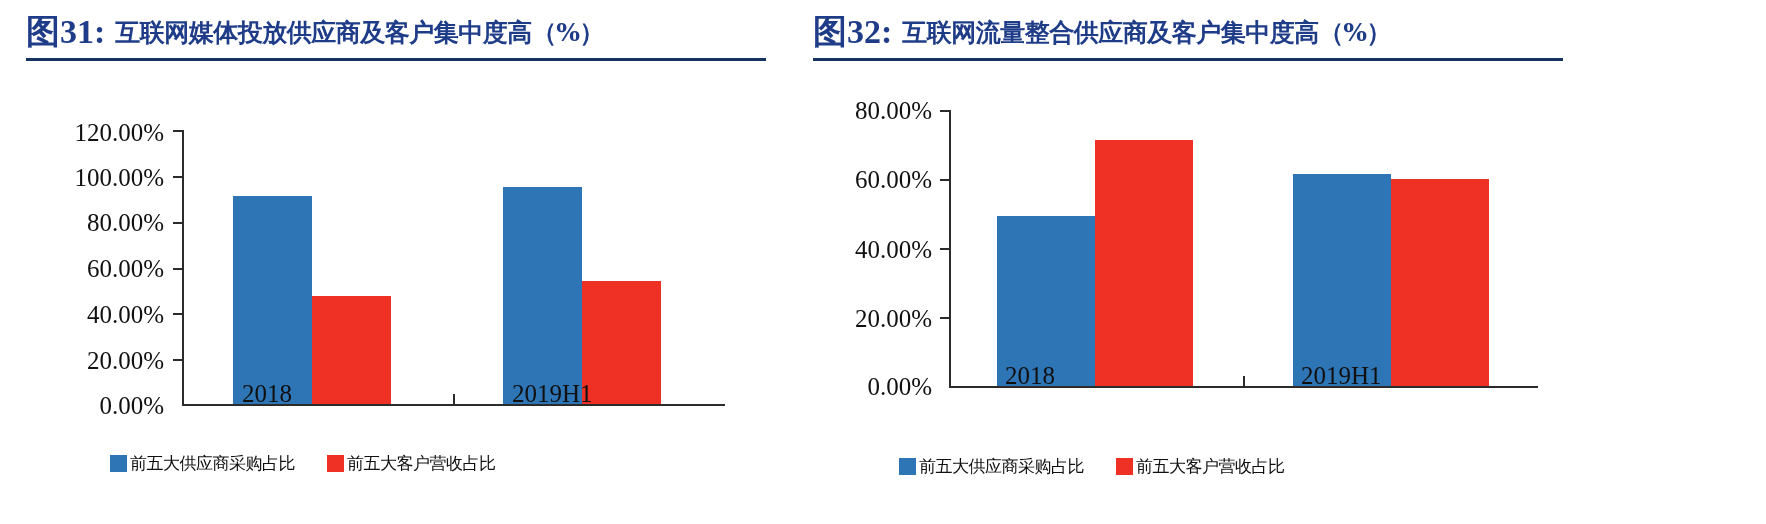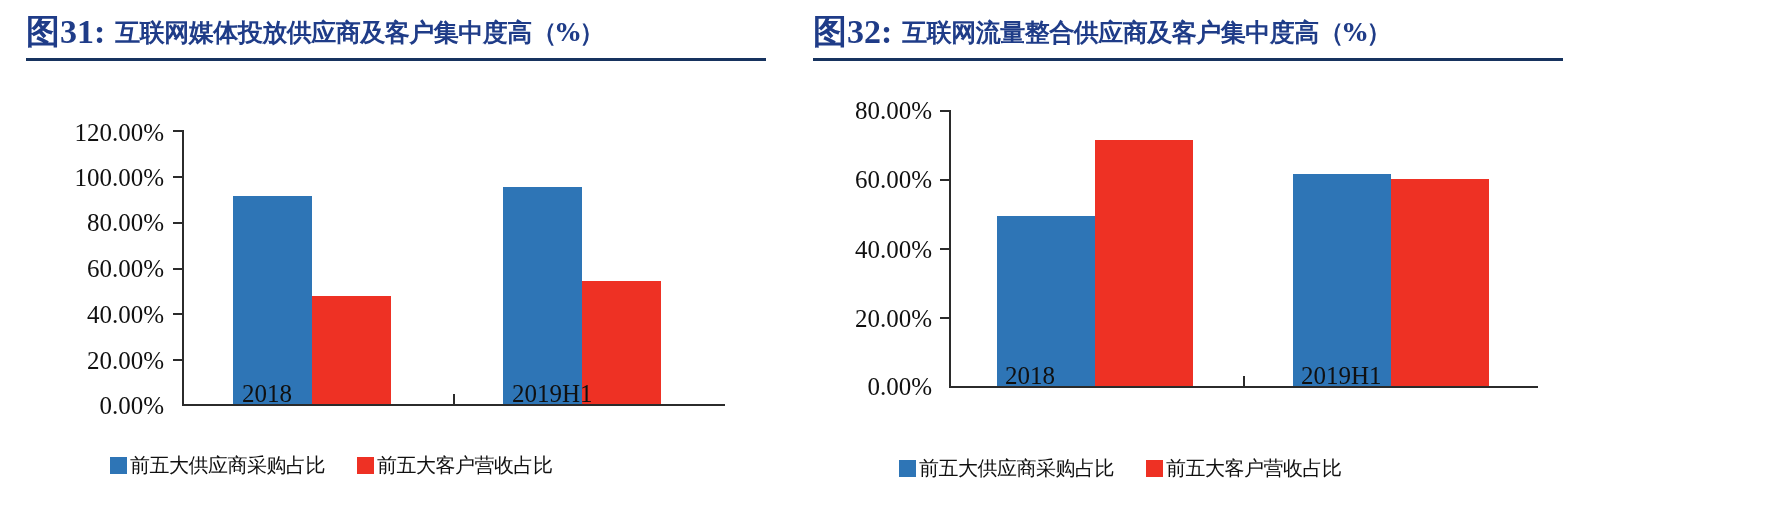--- a/index.html
+++ b/index.html
@@ -70,21 +70,21 @@
     position:absolute;
     display:flex;align-items:center;
     white-space:nowrap;
   }
   .legend-item{display:flex;align-items:center;}
   .legend-swatch{
     width:17px;height:17px;display:inline-block;margin-right:3px;
   }
   .legend-text{
     font-family:"DejaVu Serif",serif;
-    font-size:20px;color:#101010;letter-spacing:-0.5px;
+    font-size:17px;color:#101010;letter-spacing:-0.5px;
   }
   .legend-gap{width:32px;}
 </style>
 </head>
 <body>
 
 <div class="page">
 
   <div class="panel panel-left">
 

